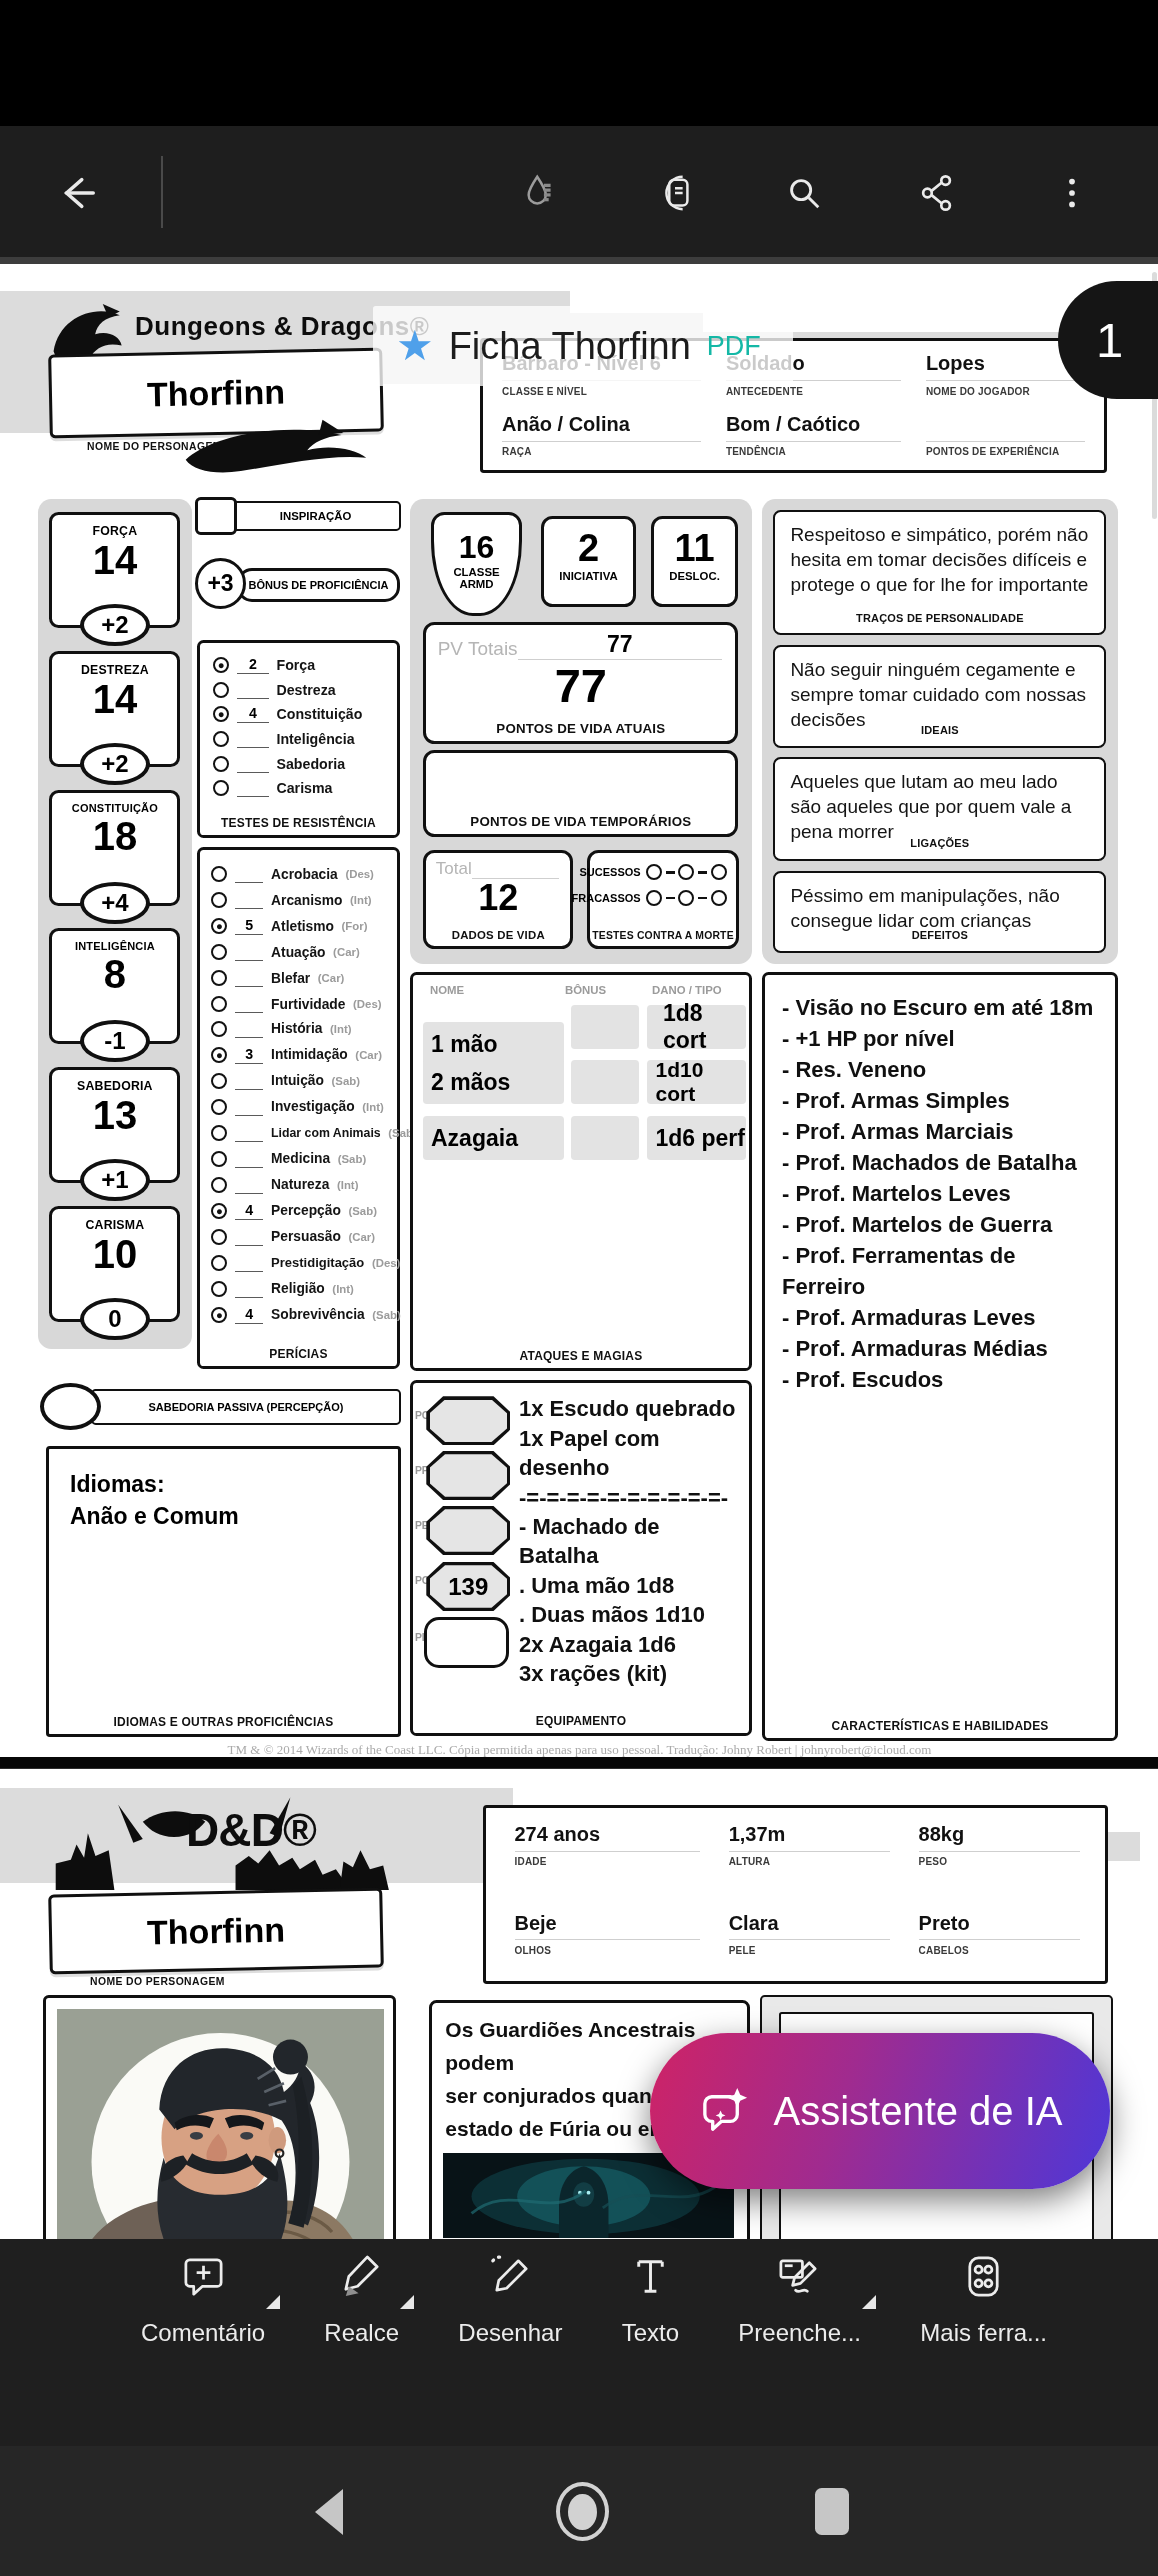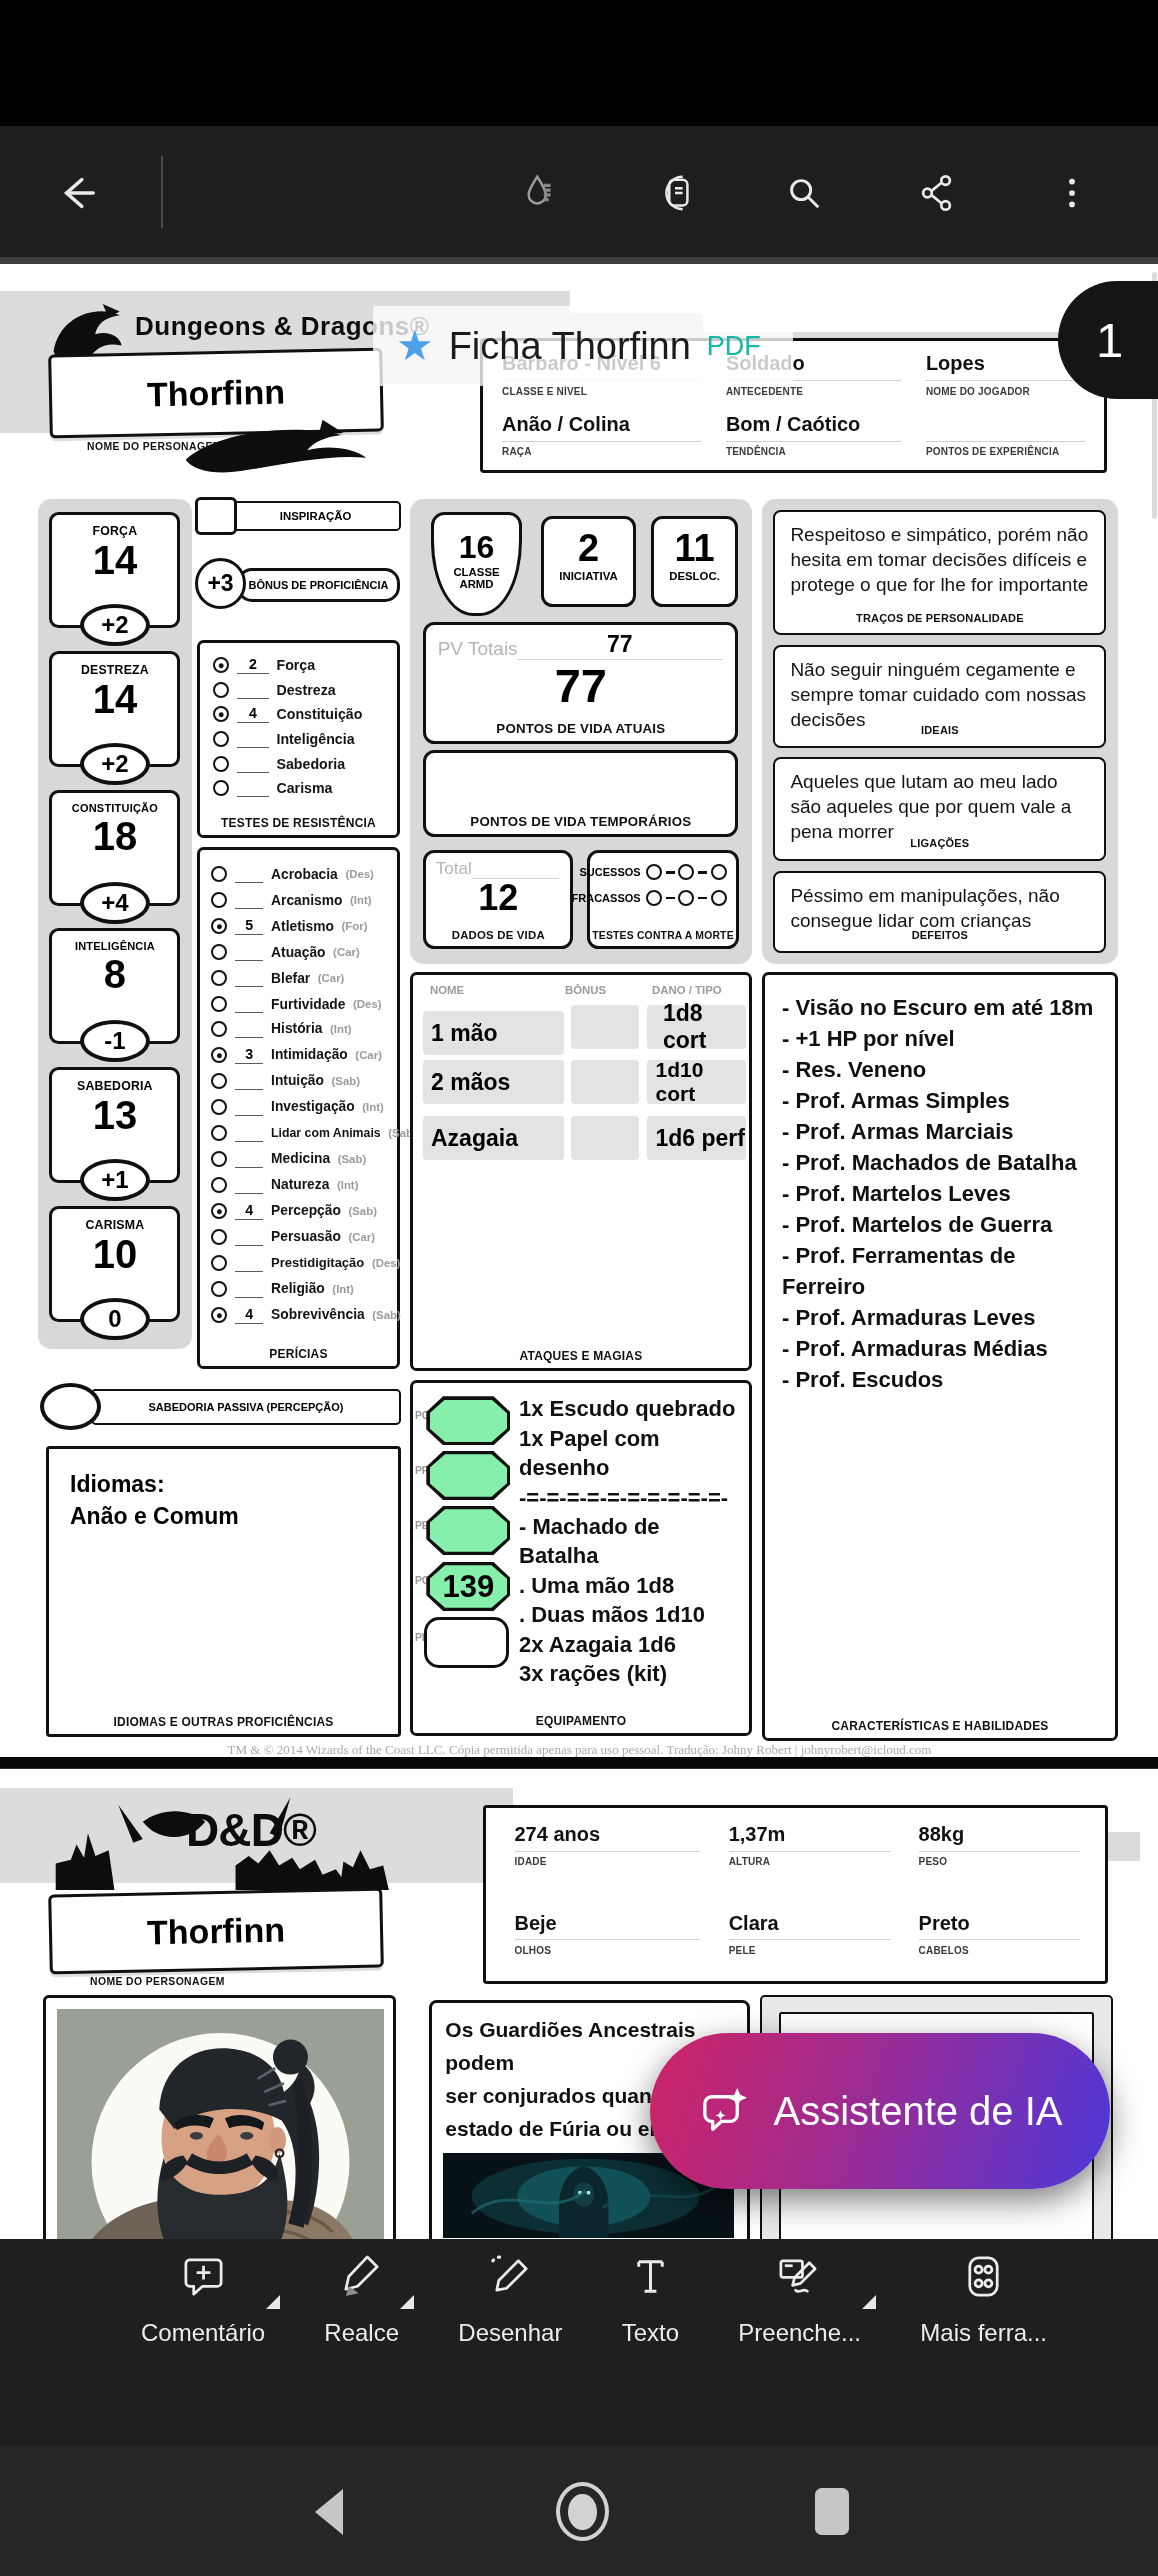--- a/index.html
+++ b/index.html
@@ -37,21 +37,21 @@
   .sname{font-size:14.2px;font-weight:bold;color:#141414;white-space:nowrap;}
   .sattr{font-size:11.4px;color:#9b9b9b;font-weight:bold;}
   
   .ca-shield{position:absolute;background:#fff;border:3.8px solid #101010;border-radius:13.3px 13.3px 46% 46%/13.3px 13.3px 72% 72%;text-align:center;}
   .statbox{position:absolute;background:#fff;border:3.3px solid #101010;border-radius:11.4px;text-align:center;}
   .chip{position:absolute;background:#e3e3e3;border-radius:3.8px;font-weight:bold;font-size:23px;display:flex;align-items:center;padding-left:8.5px;}
   .colhead{position:absolute;font-size:11.4px;color:#9b9b9b;font-weight:bold;top:8.5px;}
   .ds-circle{width:16px;height:16px;border:2.4px solid #111;border-radius:50%;flex:none;background:#fff;}
   .ds-line{width:8.5px;height:2.4px;background:#111;flex:none;}
   .hex{position:absolute;width:84px;height:49px;background:#101010;clip-path:polygon(20% 0,80% 0,100% 32%,100% 68%,80% 100%,20% 100%,0 68%,0 32%);}
-  .hex i{position:absolute;inset:3.3px;background:#86efac;clip-path:polygon(20% 0,80% 0,100% 32%,100% 68%,80% 100%,20% 100%,0 68%,0 32%);font-style:normal;display:flex;align-items:center;justify-content:center;font-weight:bold;font-size:31px;}
+  .hex i{position:absolute;inset:3.3px;background:#e5e5e5;clip-path:polygon(20% 0,80% 0,100% 32%,100% 68%,80% 100%,20% 100%,0 68%,0 32%);font-style:normal;display:flex;align-items:center;justify-content:center;font-weight:bold;font-size:24px;}
   .coinlab{position:absolute;font-size:10.4px;color:#9a9a9a;font-weight:bold;}
   .trait-box{position:absolute;background:#fff;border:2.8px solid #101010;border-radius:7.6px;padding:9.5px 13.3px 19px 15px;font-size:19px;line-height:25px;color:#141414;}
   .trait-box .caption{font-size:11px;bottom:2.8px;}
   
   .hcell .v{font-size:20px;font-weight:bold;color:#111;height:28.5px;border-bottom:1.4px solid #cfcfcf;}
   .hcell .l{font-size:10px;font-weight:bold;color:#3a3a3a;margin-top:4.7px;letter-spacing:0.2px;}
   
   .banner{position:absolute;background:#fff;border:3.3px solid #101010;border-radius:5.7px;display:flex;align-items:center;justify-content:center;font-size:34px;font-weight:bold;transform:rotate(-1.2deg);z-index:2;box-shadow:0 2.8px 0 #00000022;}
   .banner-label{position:absolute;font-size:10.4px;font-weight:bold;color:#111;letter-spacing:0.4px;z-index:2;}
   
@@ -420,21 +420,21 @@
             <span class="ds-circle"></span>
         </div>
         <div class="caption" style="font-size:10.4px;">TESTES CONTRA A MORTE</div>
       </div>
     </div>
 
     <div class="fbox" style="left:410px;top:708px;width:342px;height:399px;">
       <span class="colhead" style="left:17px;">NOME</span>
       <span class="colhead" style="left:152px;">BÔNUS</span>
       <span class="colhead" style="left:239px;">DANO / TIPO</span>
-      <div class="chip" style="left:9.5px;top:36px;width:141px;height:44px;">1 mão</div>
+      <div class="chip" style="left:9.5px;top:47px;width:141px;height:44px;">1 mão</div>
       <div class="chip" style="left:158px;top:30px;width:68px;height:44px;"></div>
       <div class="chip" style="left:234px;top:30px;width:99px;height:44px;padding-left:16px;">1d8 cort</div>
       <div class="chip" style="left:9.5px;top:85px;width:141px;height:44px;">2 mãos</div>
       <div class="chip" style="left:158px;top:85px;width:68px;height:44px;"></div>
       <div class="chip" style="left:234px;top:85px;width:99px;height:44px;font-size:21px;">1d10 cort</div>
       <div class="chip" style="left:9.5px;top:141px;width:141px;height:44px;">Azagaia</div>
       <div class="chip" style="left:158px;top:141px;width:68px;height:44px;"></div>
       <div class="chip" style="left:234px;top:141px;width:99px;height:44px;">1d6 perf</div>
       <div class="caption">ATAQUES E MAGIAS</div>
     </div>

